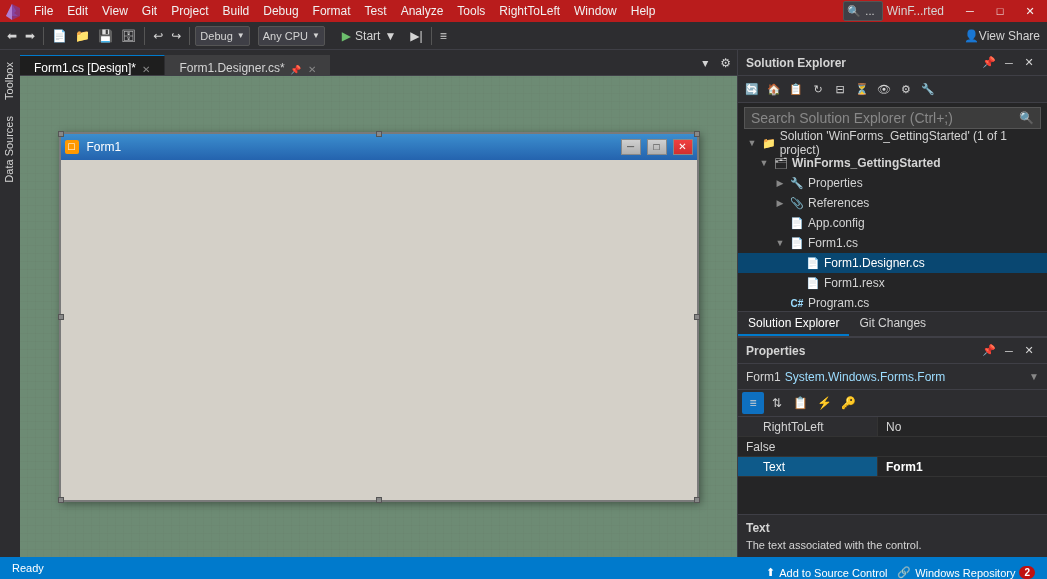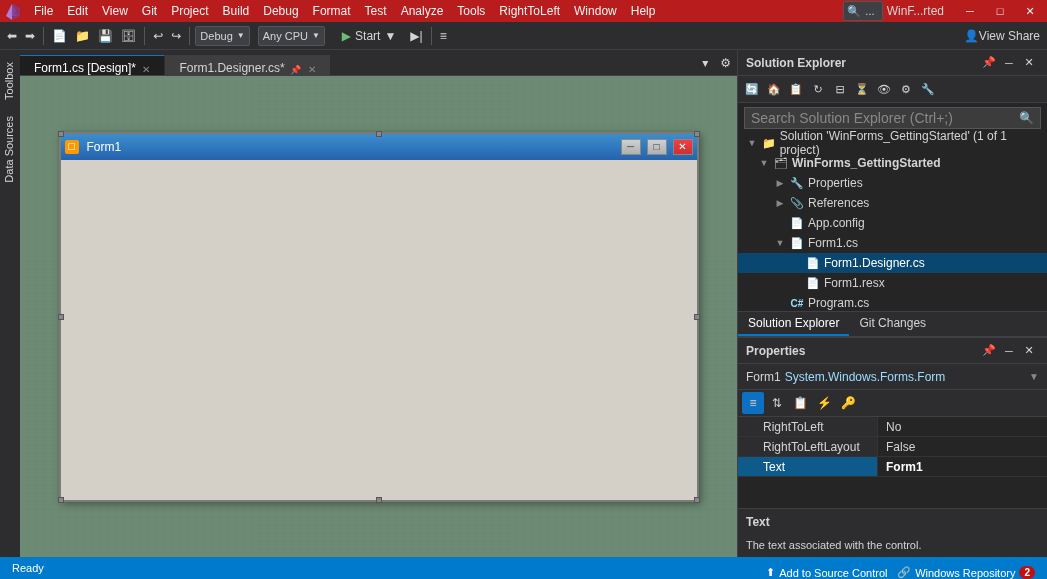--- a/index.html
+++ b/index.html
@@ -85,21 +85,21 @@
     .props-toolbar { display: flex; align-items: center; padding: 2px 4px; background: #2d2d30; border-bottom: 1px solid #3f3f46; gap: 2px; }
     .props-tb-btn { width: 22px; height: 22px; display: flex; align-items: center; justify-content: center; cursor: pointer; color: #d4d4d4; font-size: 12px; border-radius: 2px; }
     .props-tb-btn.active { background: #0e70c0; }
     .props-list { flex: 1; overflow: auto; background: #252526; }
     .prop-row { display: flex; height: 20px; border-bottom: 1px solid #333; }
     .prop-name { width: 140px; padding: 2px 25px; color: #d4d4d4; font-size: 12px; display: flex; align-items: center; border-right: 1px solid #333; background: #2d2d30; }
     .prop-value { flex: 1; padding: 2px 8px; color: #d4d4d4; font-size: 12px; display: flex; align-items: center; background: #252526; }
     .prop-value.bold { font-weight: bold; }
     .props-description { padding: 6px 8px; background: #2d2d30; border-top: 1px solid #3f3f46; }
     .props-desc-name { color: #d4d4d4; font-size: 12px; font-weight: bold; }
-    .props-desc-text { color: #d4d4d4; font-size: 11px; margin-top: 10px; }
+    .props-desc-text { color: #d4d4d4; font-size: 11px; margin-top: 4px; }
 
     
     .status-bar { display: flex; align-items: flex-end; background: #007acc; height: 22px; padding: 0 8px; gap: 8px; color: #fff; font-size: 11px; }
     .status-item { display: flex; align-items: center; gap: 4px; cursor: pointer; padding: 0 4px; height: 100%; }
     .status-right { margin-left: auto; display: flex; align-items: center; gap: 2px; }
     .error-badge { background: #c01010; color: #fff; border-radius: 10px; padding: 1px 5px; font-size: 10px; font-weight: bold; }
   </style>
 </head>
 <body>
 
@@ -317,21 +317,20 @@
         <div class="props-tb-btn">📋</div>
         <div class="props-tb-btn">⚡</div>
         <div class="props-tb-btn">🔑</div>
       </div>
       <div class="props-list">
         <div class="prop-row">
           <div class="prop-name">RightToLeft</div>
           <div class="prop-value">No</div>
         </div>
         <div class="prop-row">
-          <div class="prop-name">RightToLeftLayout</div>
           <div class="prop-value">False</div>
         </div>
         <div class="prop-row" style="background:#094771;">
           <div class="prop-name" style="background:#0e5a8a;color:#fff;">Text</div>
           <div class="prop-value bold" style="color:#fff;">Form1</div>
         </div>
       </div>
       <div class="props-description">
         <div class="props-desc-name">Text</div>
         <div class="props-desc-text">The text associated with the control.</div>

